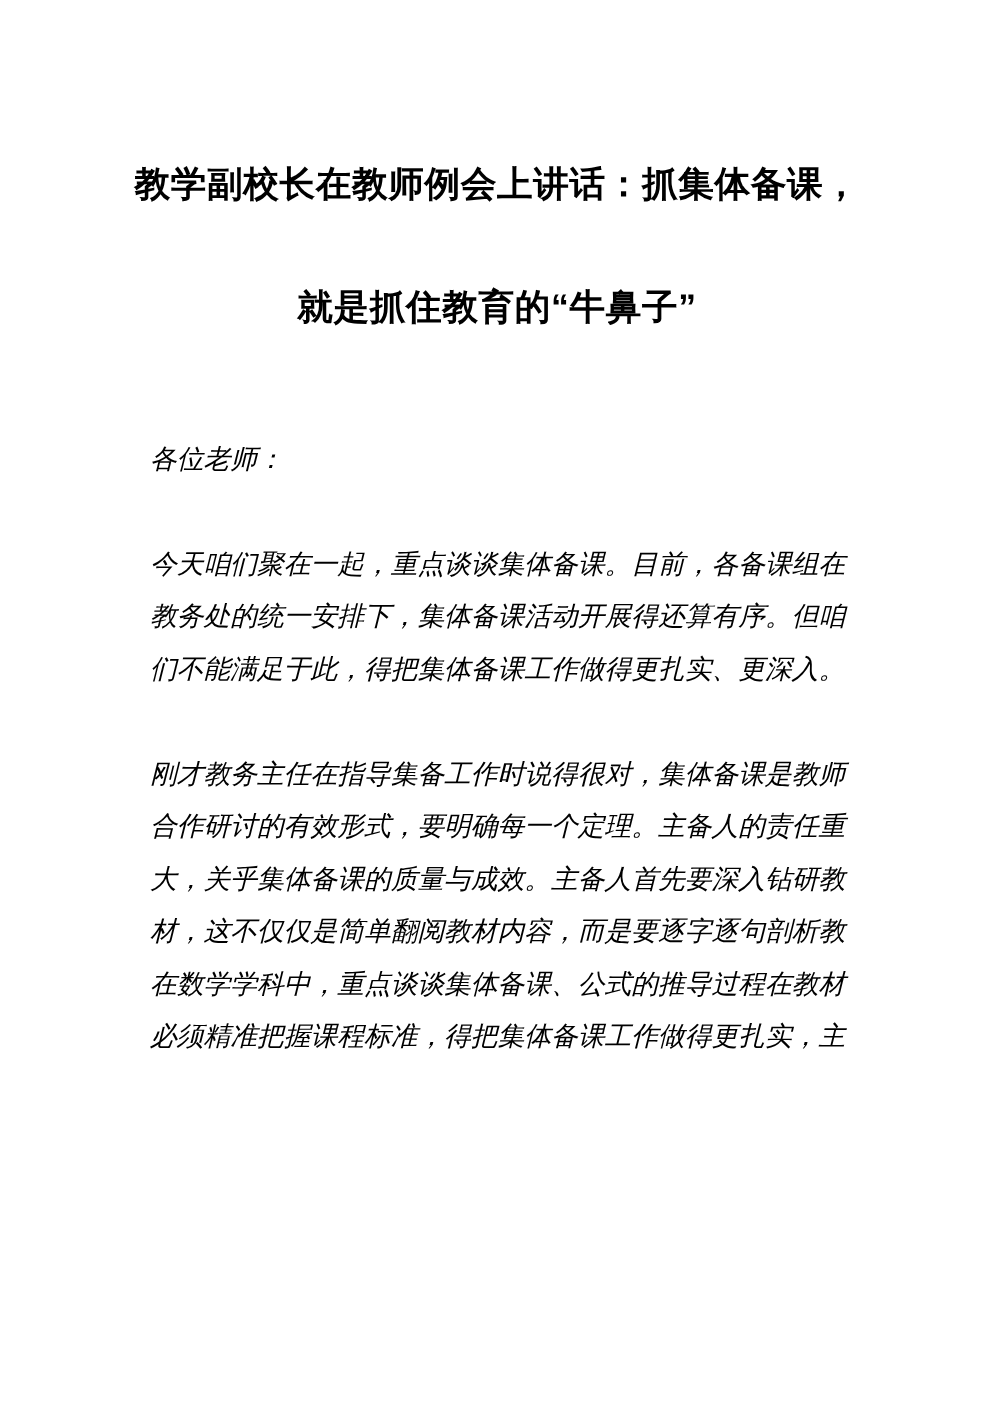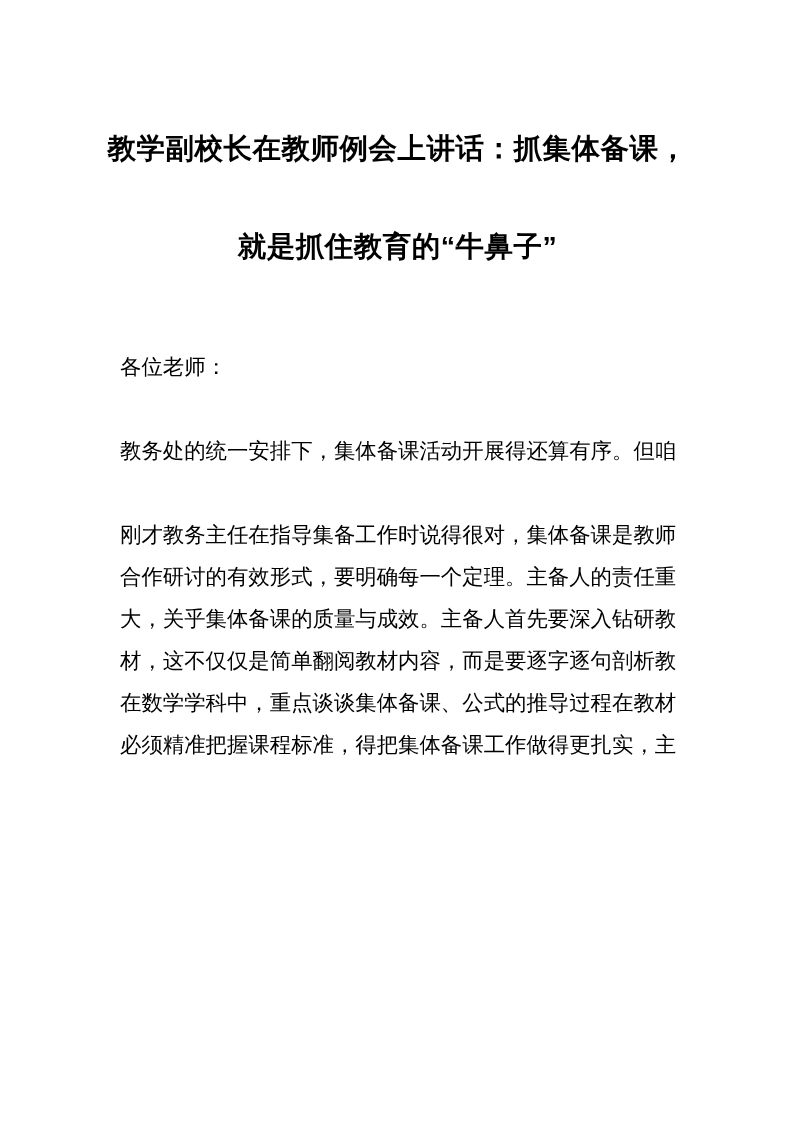--- a/index.html
+++ b/index.html
@@ -40,20 +40,21 @@
     position: absolute;
     top: 346px;
     left: 120px;
     width: 557px;
     font-size: 21.4px;
     line-height: 42px;
   }
   .para {
     margin: 0 0 42px 0;
     padding: 0;
+    font-style: italic;
   }
   .text-line {
     display: block;
     white-space: nowrap;
   }
 </style>
 </head>
 <body>
 
 <div class="page">
@@ -64,21 +65,23 @@
   </h1>
 
   <div class="doc-body">
 
     <p class="para">
       <span class="text-line">各位老师：</span>
     </p>
 
 
     <p class="para">
+      <span class="text-line">今天咱们聚在一起，重点谈谈集体备课。目前，各备课组在</span>
       <span class="text-line">教务处的统一安排下，集体备课活动开展得还算有序。但咱</span>
+      <span class="text-line">们不能满足于此，得把集体备课工作做得更扎实、更深入。</span>
     </p>
 
     <p class="para">
       <span class="text-line">刚才教务主任在指导集备工作时说得很对，集体备课是教师</span>
       <span class="text-line">合作研讨的有效形式，要明确每一个定理。主备人的责任重</span>
       <span class="text-line">大，关乎集体备课的质量与成效。主备人首先要深入钻研教</span>
       <span class="text-line">材，这不仅仅是简单翻阅教材内容，而是要逐字逐句剖析教</span>
       <span class="text-line">在数学学科中，重点谈谈集体备课、公式的推导过程在教材</span>
       <span class="text-line">必须精准把握课程标准，得把集体备课工作做得更扎实，主</span>
     </p>

